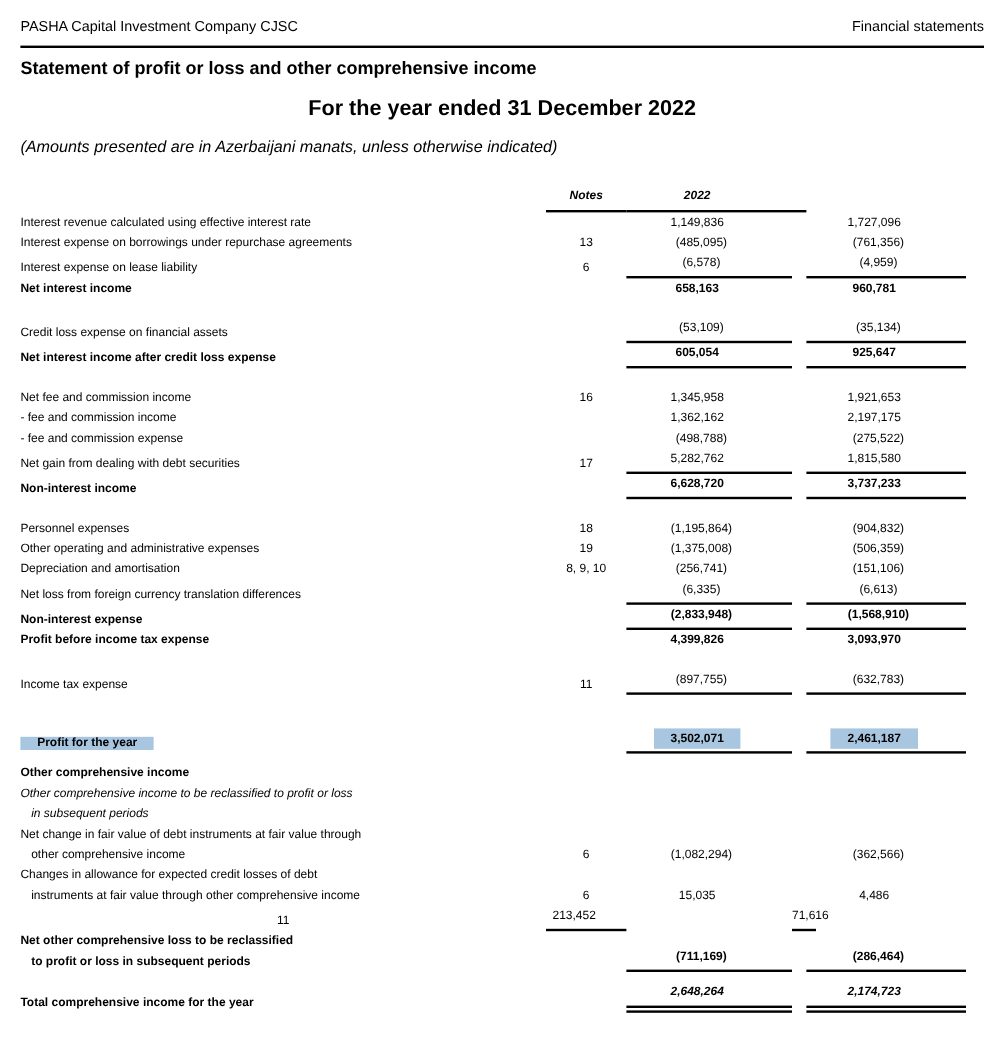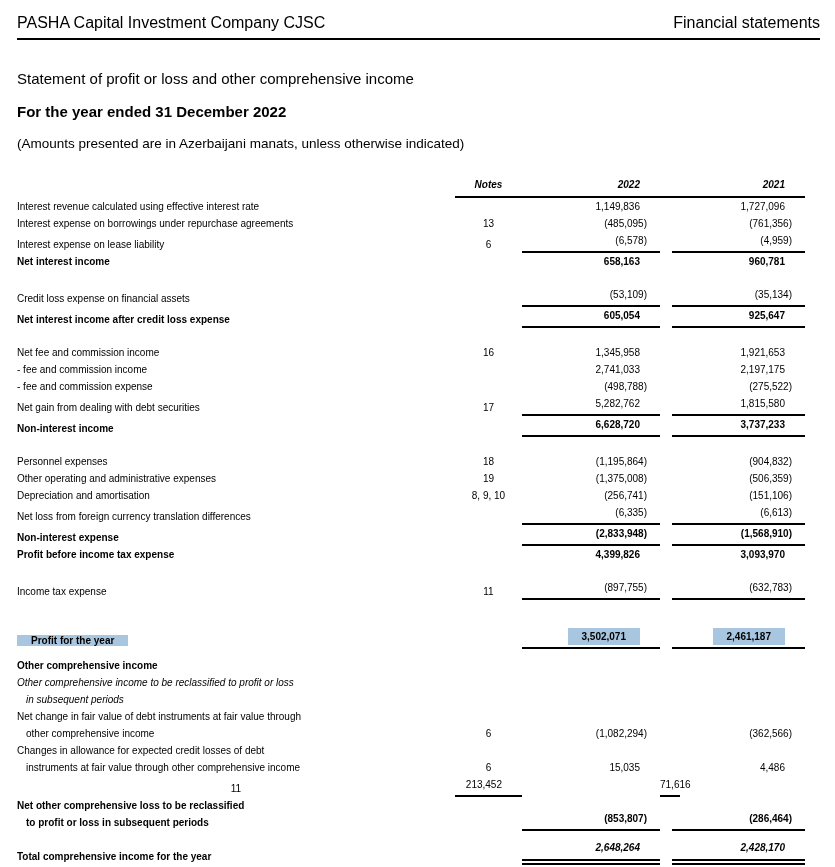--- a/index.html
+++ b/index.html
@@ -9,48 +9,48 @@
     width: 835px; height: 867px;
     font-family: "Liberation Sans", sans-serif;
     color: var(--ink);
     overflow: hidden;
   }
   .page { padding: 14px 15px 0 17px; }
 
   
   .doc-header {
     display: flex; justify-content: space-between; align-items: flex-end;
-    font-size: 16px; line-height: 17px;
+    font-size: 12px; line-height: 17px;
     padding-bottom: 7px;
     border-bottom: 2px solid var(--ink);
   }
 
-  .title1 { font-size: 15px; font-weight: normal; margin-top: 29px; line-height: 19px; }
-  .title2 { font-size: 15px; font-weight: bold; margin-top: 14px; line-height: 19px; }
-  .subtitle { font-size: 13.5px; margin-top: 14px; line-height: 17px; }
+  .title1 { font-size: 15px; font-weight: bold; margin-top: 8px; line-height: 19px; }
+  .title2 { font-size: 18px; font-weight: bold; margin-top: 14px; line-height: 19px; text-align: center; }
+  .subtitle { font-size: 13.5px; font-style: italic; margin-top: 14px; line-height: 17px; }
 
   
   .thead, .row {
     display: grid;
     grid-template-columns: 438px 67px 138px 12px 133px;
     align-items: end;
     font-size: 10px; line-height: 17px;
   }
   .thead { margin-top: 24px; }
   .th {
     font-weight: bold; font-style: italic;
     text-align: center;
     padding-bottom: 3px;
     border-bottom: 2px solid var(--ink);
   }
   .thead .lbl { border-bottom: none; }
 
   .cell.lbl { padding-right: 4px; }
   .cell.notes { text-align: center; }
-  .cell.val { text-align: right; padding-right: 20px; }
+  .cell.val { text-align: center; padding-right: 20px; }
 
   .row .l2 { padding-left: 9px; }
   .row.bold { font-weight: bold; }
   .row.italic { font-style: italic; }
   .row.gap-after { margin-bottom: 16px; }
   .row.gap-small { margin-bottom: 8px; }
 
   .cell.val.line { border-bottom: 2px solid var(--ink); padding-bottom: 2px; }
   .cell.val.dbl  { border-bottom: 6px double var(--ink); padding-bottom: 3px; font-style: italic; }
 
@@ -70,21 +70,20 @@
 
   <div class="title1">Statement of profit or loss and other comprehensive income</div>
   <div class="title2">For the year ended 31 December 2022</div>
   <div class="subtitle">(Amounts presented are in Azerbaijani manats, unless otherwise indicated)</div>
 
   <div class="thead">
     <div class="cell lbl"></div>
     <div class="cell notes th">Notes</div>
     <div class="cell val th">2022</div>
     <div class="cell sp th"></div>
-    <div class="cell val th">2021</div>
   </div>
 
   <div>
       <div class="row">
     <div class="cell lbl">
           <div class="l1">Interest revenue calculated using effective interest rate</div>
         </div>
     <div class="cell notes"></div>
     <div class="cell val"><span class="num">1,149,836</span></div>
     <div class="cell sp"></div>
@@ -142,21 +141,21 @@
     <div class="cell notes">16</div>
     <div class="cell val"><span class="num">1,345,958</span></div>
     <div class="cell sp"></div>
     <div class="cell val"><span class="num">1,921,653</span></div>
   </div>
       <div class="row">
     <div class="cell lbl">
           <div class="l1">- fee and commission income</div>
         </div>
     <div class="cell notes"></div>
-    <div class="cell val"><span class="num">2,741,033</span></div>
+    <div class="cell val"><span class="num">1,362,162</span></div>
     <div class="cell sp"></div>
     <div class="cell val"><span class="num">2,197,175</span></div>
   </div>
       <div class="row">
     <div class="cell lbl">
           <div class="l1">- fee and commission expense</div>
         </div>
     <div class="cell notes"></div>
     <div class="cell val"><span class="num neg">(498,788)</span></div>
     <div class="cell sp"></div>
@@ -296,28 +295,28 @@
     <div class="cell val line"><span class="num">213,452</span></div>
     <div class="cell sp"></div>
     <div class="cell val line"><span class="num">71,616</span></div>
   </div>
       <div class="row bold gap-small">
     <div class="cell lbl">
           <div class="l1">Net other comprehensive loss to be reclassified</div>
           <div class="l2">to profit or loss in subsequent periods</div>
         </div>
     <div class="cell notes"></div>
-    <div class="cell val line"><span class="num neg">(853,807)</span></div>
+    <div class="cell val line"><span class="num neg">(711,169)</span></div>
     <div class="cell sp"></div>
     <div class="cell val line"><span class="num neg">(286,464)</span></div>
   </div>
       <div class="row bold">
     <div class="cell lbl">
           <div class="l1">Total comprehensive income for the year</div>
         </div>
     <div class="cell notes"></div>
     <div class="cell val dbl"><span class="num">2,648,264</span></div>
     <div class="cell sp"></div>
-    <div class="cell val dbl"><span class="num">2,428,170</span></div>
+    <div class="cell val dbl"><span class="num">2,174,723</span></div>
   </div>
     </div>
 
 </div>
 
 </body></html>

